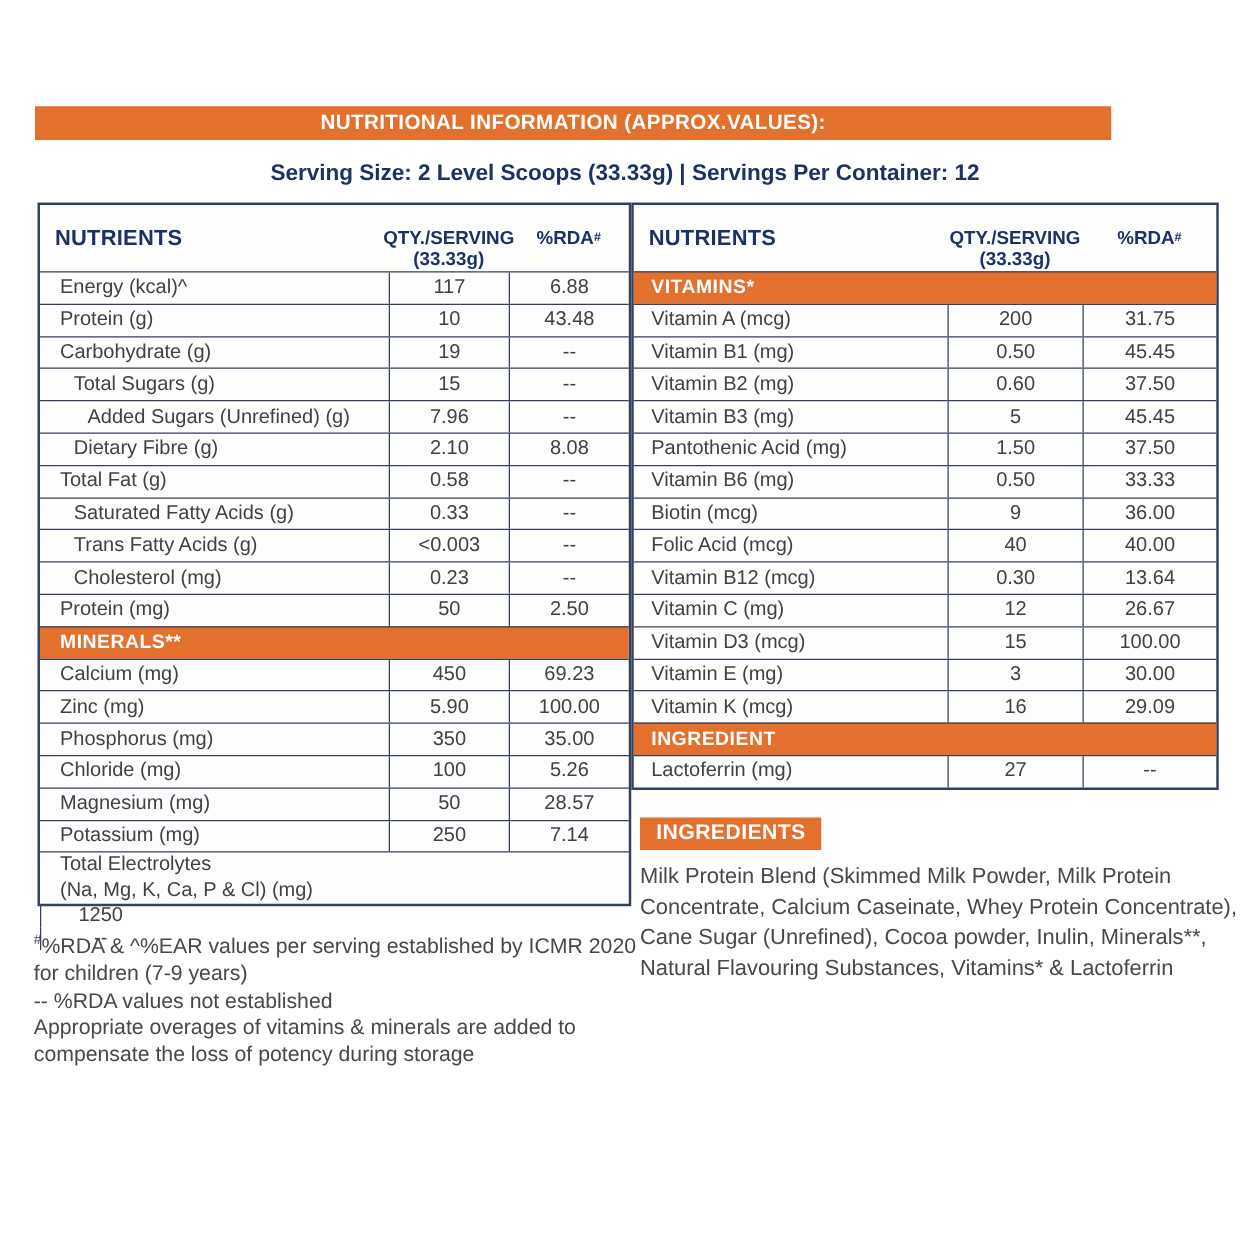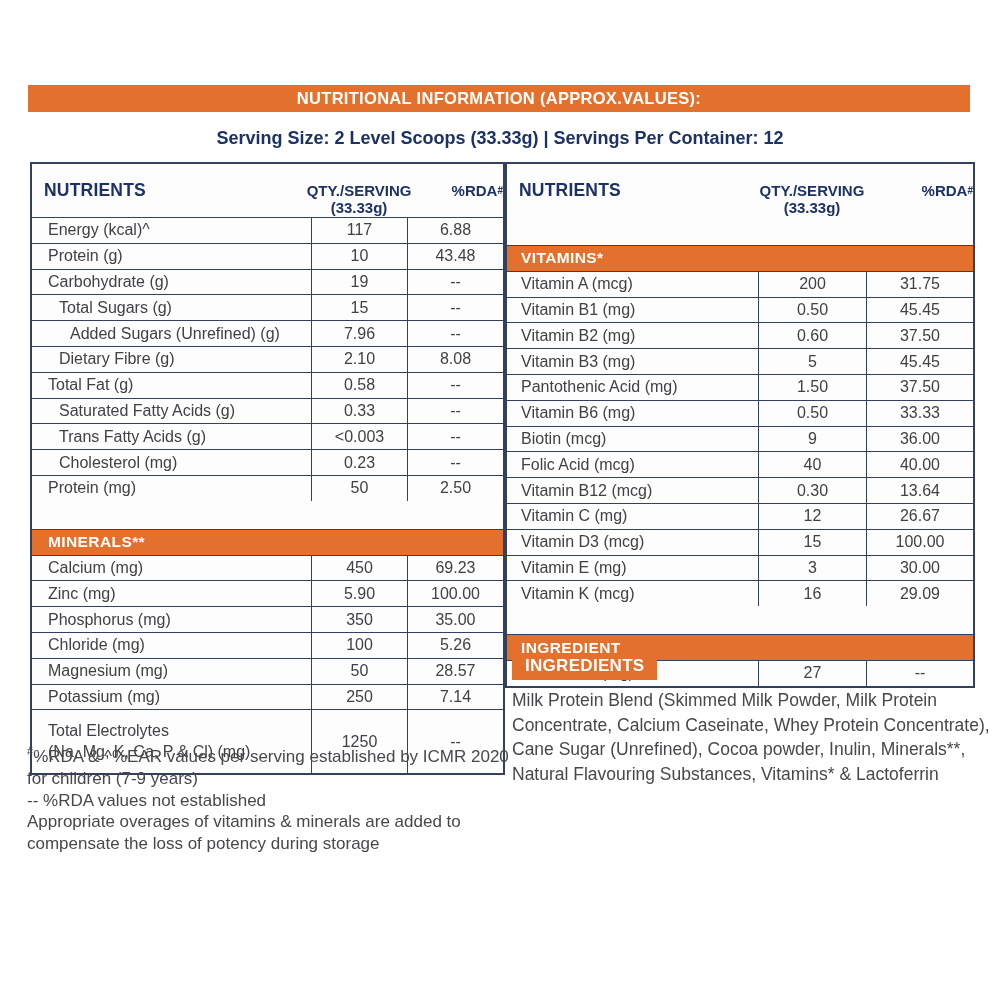--- a/index.html
+++ b/index.html
@@ -6,57 +6,57 @@
     --orange:#e4702d;
     --navy:#1c3166;
     --border:#33405e;
     --body-text:#414144;
     --note-text:#48484b;
   }
   html,body{margin:0;padding:0;background:#ffffff;}
   body{font-family:"Liberation Sans","DejaVu Sans",sans-serif;}
   .canvas{position:relative;width:1000px;height:1000px;background:#ffffff;overflow:hidden;}
 
-  .banner{position:absolute;left:28px;top:85px;width:942px;height:27px;
+  .banner{position:absolute;left:28px;top:85px;width:861px;height:27px;
     background:var(--orange);color:#fff;font-weight:bold;font-size:16.5px;
     letter-spacing:.3px;display:flex;align-items:center;justify-content:center;}
 
   .serving{position:absolute;top:128px;left:0;width:100%;text-align:center;
     color:var(--navy);font-weight:bold;font-size:18px;}
 
   .ntable{position:absolute;top:162px;border:2px solid var(--border);
     background:#fdfdfe;box-sizing:border-box;color:var(--body-text);}
   .ntable.left{left:30px;width:475px;--qtyw:96px;--rdaw:96px;--namepad:16px;}
   .ntable.right{left:505px;width:470px;--qtyw:108px;--rdaw:107px;--namepad:14px;}
 
   .thead{display:flex;height:53px;}
   .cell{display:flex;align-items:center;box-sizing:border-box;}
   .hname{flex:1;padding-left:12px;font-weight:bold;color:var(--navy);
     font-size:17.5px;letter-spacing:.2px;}
   .hqty{width:var(--qtyw);flex-direction:column;justify-content:flex-end;
     font-weight:bold;color:var(--navy);font-size:15px;line-height:1.18;
     text-align:center;white-space:nowrap;}
-  .hrda{width:var(--rdaw);justify-content:flex-end;font-weight:bold;
+  .hrda{width:var(--rdaw);justify-content:center;font-weight:bold;
     color:var(--navy);font-size:15px;}
   .hrda sup{font-size:10px;line-height:0;}
 
   .trow{display:flex;height:25.8px;box-sizing:border-box;
     border-top:1.5px solid var(--border);font-size:16px;}
-  .trow.tall{height:64px;}
+  .trow.tall{height:42px;flex-direction:column;}
   .name{flex:1;padding-left:var(--namepad);}
   .name.multi{flex-direction:column;justify-content:center;
     align-items:flex-start;line-height:1.3;}
   .name.ind1{padding-left:calc(var(--namepad) + 11px);}
   .name.ind2{padding-left:calc(var(--namepad) + 22px);}
   .qty{width:var(--qtyw);justify-content:center;border-left:1.5px solid var(--border);}
   .rda{width:var(--rdaw);justify-content:center;border-left:1.5px solid var(--border);}
 
   .trow.srow{background:var(--orange);color:#fff;font-weight:bold;
     font-size:15.5px;letter-spacing:.4px;align-items:center;
-    padding-left:var(--namepad);margin-top:28px;}
+    padding-left:var(--namepad);}
 
   .footnotes{position:absolute;left:27px;top:746px;width:492px;
     color:var(--note-text);font-size:17px;line-height:21.8px;}
   .footnotes p{margin:0;}
   .footnotes sup{font-size:11px;line-height:0;}
 
   .ingredients{position:absolute;left:512px;top:654px;width:480px;}
   .badge{display:inline-block;background:var(--orange);color:#fff;
     font-weight:bold;font-size:17px;letter-spacing:.3px;
     padding:2px 13px 4px;}

